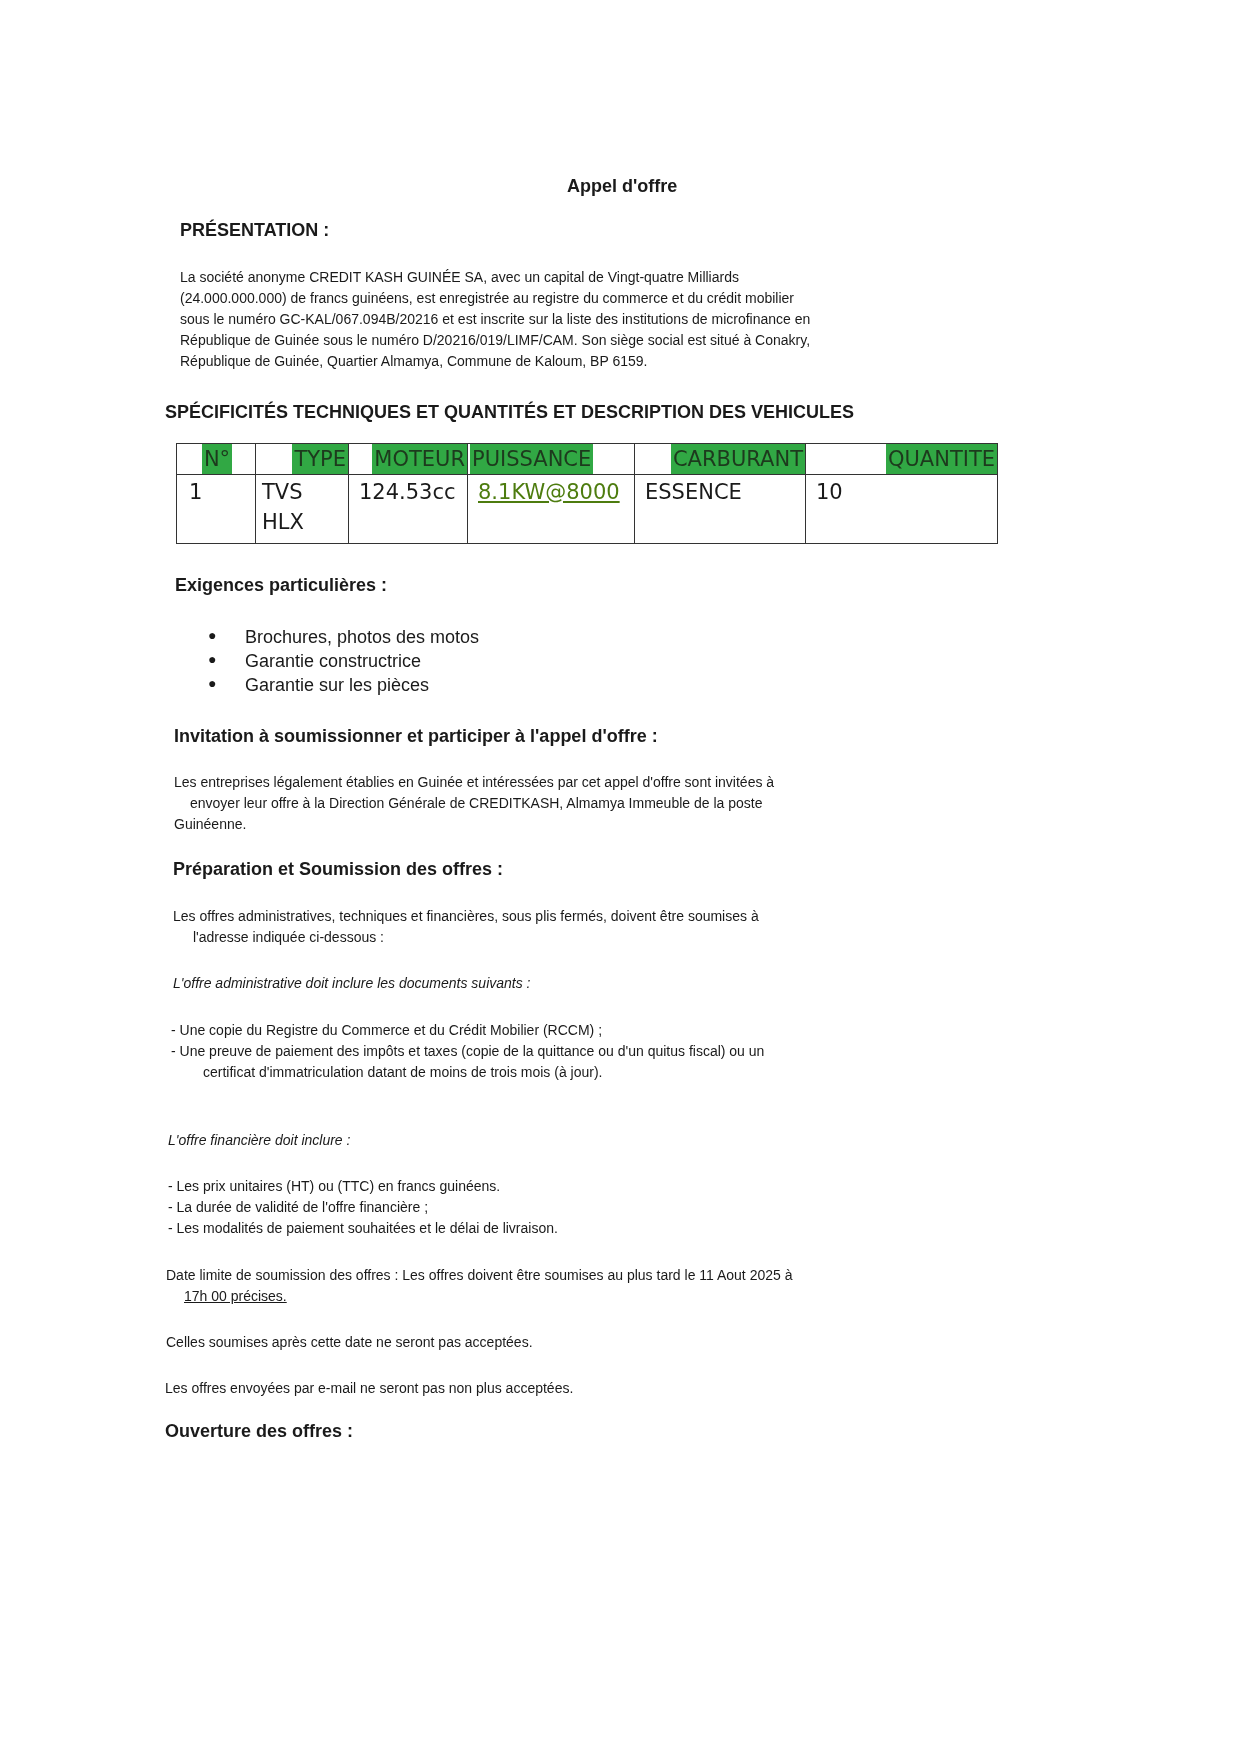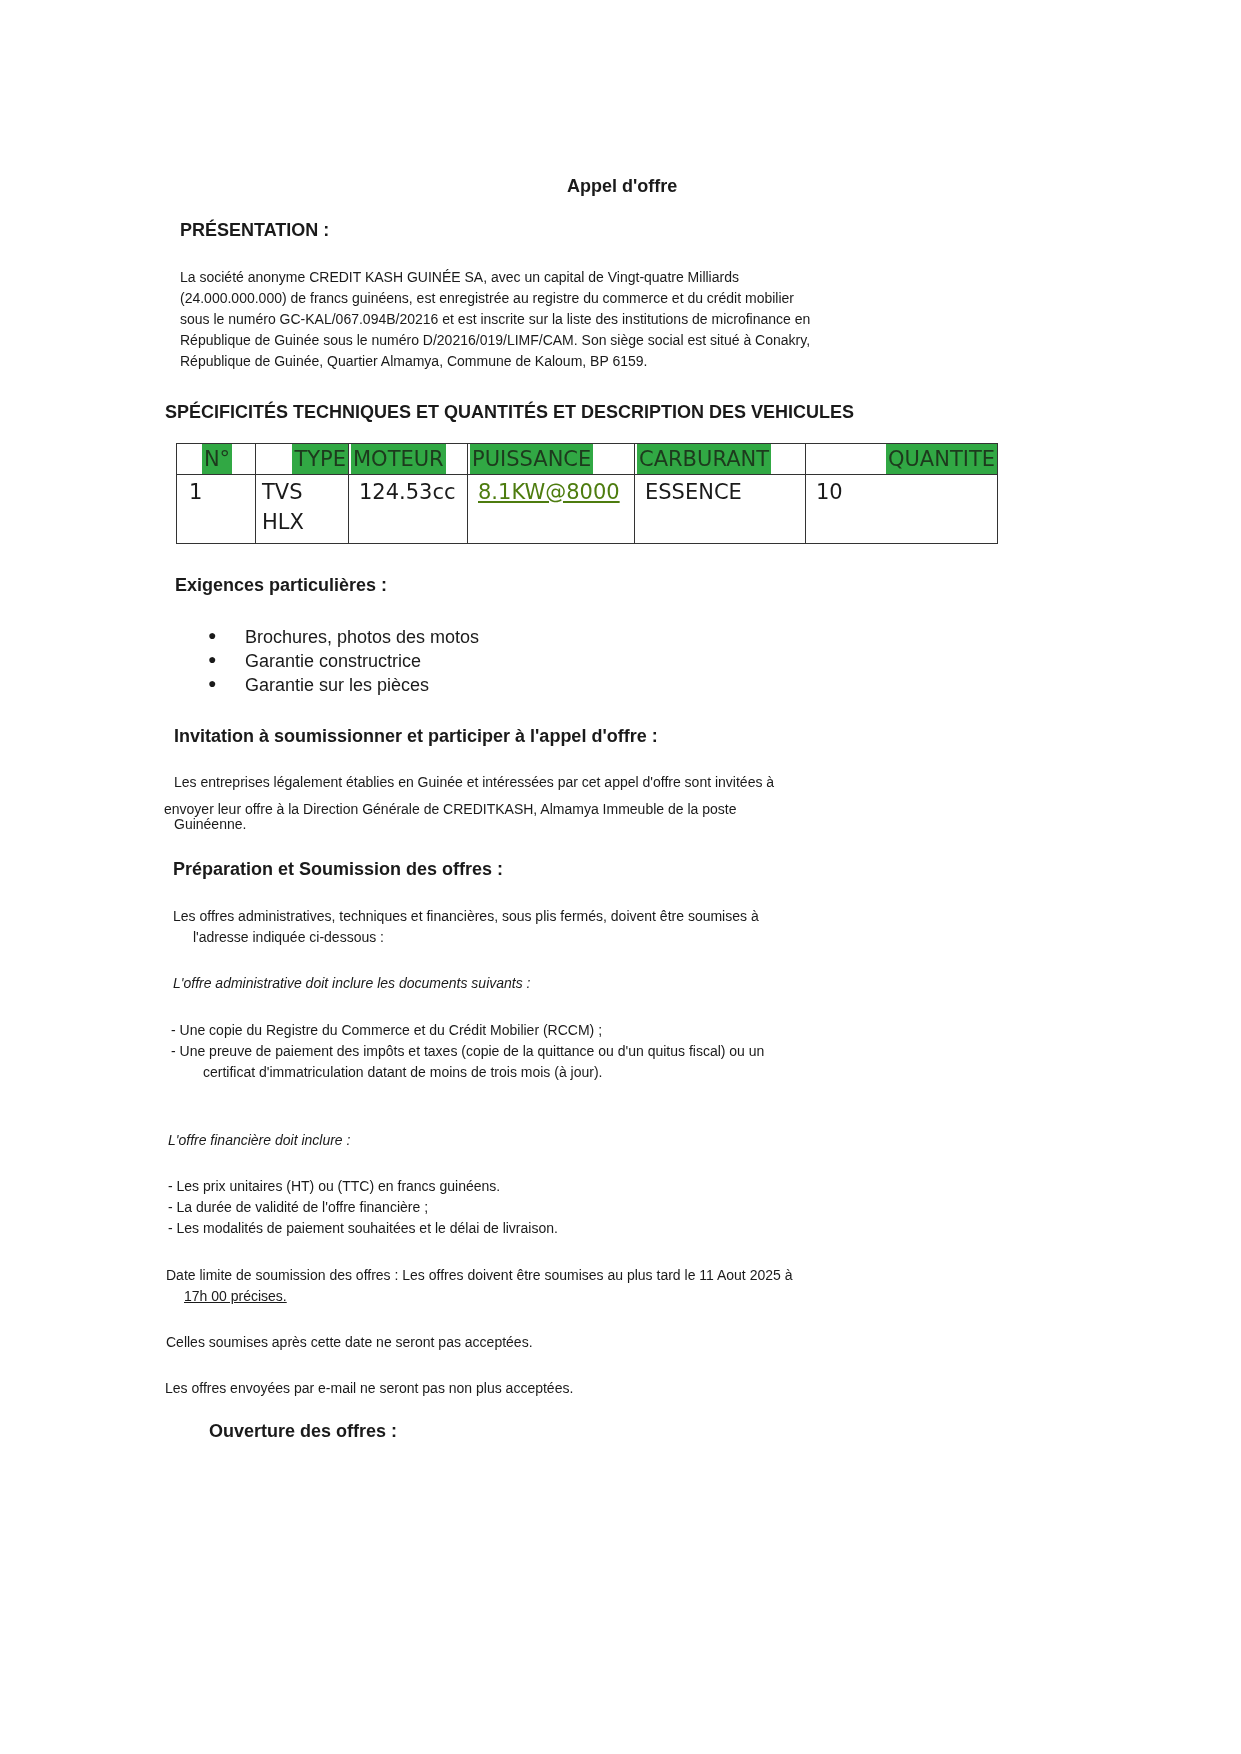--- a/index.html
+++ b/index.html
@@ -6,21 +6,21 @@
   body { width:1241px; height:1754px; position:relative; overflow:hidden;
          font-family:"Liberation Sans", sans-serif; color:#1a1a1a; }
   .abs { position:absolute; white-space:nowrap; }
   .title { left:567px; top:176px; font-size:18px; font-weight:bold; }
   .h { font-size:18px; font-weight:bold; }
   .p { font-size:14px; line-height:20px; }
   .it { font-style:italic; }
   table.spec { position:absolute; left:176px; top:443px; width:822px; border-collapse:collapse;
                font-family:"DejaVu Sans", sans-serif; }
   table.spec td { border:1.5px solid #333; vertical-align:top; font-size:21px; padding:2px 6px 2px 6px; }
-  table.spec tr.head td { height:30px; padding:0 0 0 2px; }
+  table.spec tr.head td { height:30px; padding:0 0 0 2px;text-align:right; }
   .hl { background:#31a844; color:#1d3a1d; padding:0 2px; display:inline-block; line-height:30px; }
   table.spec tr.row td { height:64px; line-height:30px; }
   .link { color:#4d7c0f; text-decoration:underline; }
   .bul { position:absolute; font-size:18px; }
   .bul .dot { position:absolute; left:0; top:0; font-size:14px; }
   .bul .t { position:absolute; left:37px; top:0; white-space:nowrap; }
 </style>
 </head>
 <body>
 
@@ -70,21 +70,21 @@
       <span class="dot">●</span>
       <span class="t">Garantie constructrice</span>
     </div>
   <div class="bul" style="left:208px;top:675px;">
       <span class="dot">●</span>
       <span class="t">Garantie sur les pièces</span>
     </div>
 
   <div class="abs h" style="left:174px;top:726px;">Invitation à soumissionner et participer à l'appel d'offre :</div>
   <div class="abs p" style="left:174px;top:772px;">Les entreprises légalement établies en Guinée et intéressées par cet appel d'offre sont invitées à</div>
-  <div class="abs p" style="left:164px;top:793px;margin-top:6px;">envoyer leur offre à la Direction Générale de CREDITKASH, Almamya Immeuble de la poste</div>
+  <div class="abs p" style="left:190px;top:793px;">envoyer leur offre à la Direction Générale de CREDITKASH, Almamya Immeuble de la poste</div>
   <div class="abs p" style="left:174px;top:814px;">Guinéenne.</div>
 
   <div class="abs h" style="left:173px;top:859px;">Préparation et Soumission des offres :</div>
   <div class="abs p" style="left:173px;top:906px;">Les offres administratives, techniques et financières, sous plis fermés, doivent être soumises à</div>
   <div class="abs p" style="left:173px;top:927px;margin-left:20px;">l'adresse indiquée ci-dessous :</div>
 
   <div class="abs p it" style="left:173px;top:973px;">L'offre administrative doit inclure les documents suivants :</div>
   <div class="abs p" style="left:171px;top:1020px;">- Une copie du Registre du Commerce et du Crédit Mobilier (RCCM) ;</div>
   <div class="abs p" style="left:171px;top:1041px;">- Une preuve de paiement des impôts et taxes (copie de la quittance ou d'un quitus fiscal) ou un</div>
   <div class="abs p" style="left:171px;top:1062px;margin-left:32px;">certificat d'immatriculation datant de moins de trois mois (à jour).</div>
@@ -93,14 +93,14 @@
   <div class="abs p" style="left:168px;top:1176px;">- Les prix unitaires (HT) ou (TTC) en francs guinéens.</div>
   <div class="abs p" style="left:168px;top:1197px;">- La durée de validité de l'offre financière ;</div>
   <div class="abs p" style="left:168px;top:1218px;">- Les modalités de paiement souhaitées et le délai de livraison.</div>
 
   <div class="abs p" style="left:166px;top:1265px;">Date limite de soumission des offres : Les offres doivent être soumises au plus tard le 11 Aout 2025 à</div>
   <div class="abs p" style="left:184px;top:1286px;text-decoration:underline;">17h 00 précises.</div>
 
   <div class="abs p" style="left:166px;top:1332px;">Celles soumises après cette date ne seront pas acceptées.</div>
   <div class="abs p" style="left:165px;top:1378px;">Les offres envoyées par e-mail ne seront pas non plus acceptées.</div>
 
-  <div class="abs h" style="left:165px;top:1421px;margin-left:44px;">Ouverture des offres :</div>
+  <div class="abs h" style="left:165px;top:1421px;">Ouverture des offres :</div>
 </div>
 
 </body></html>

